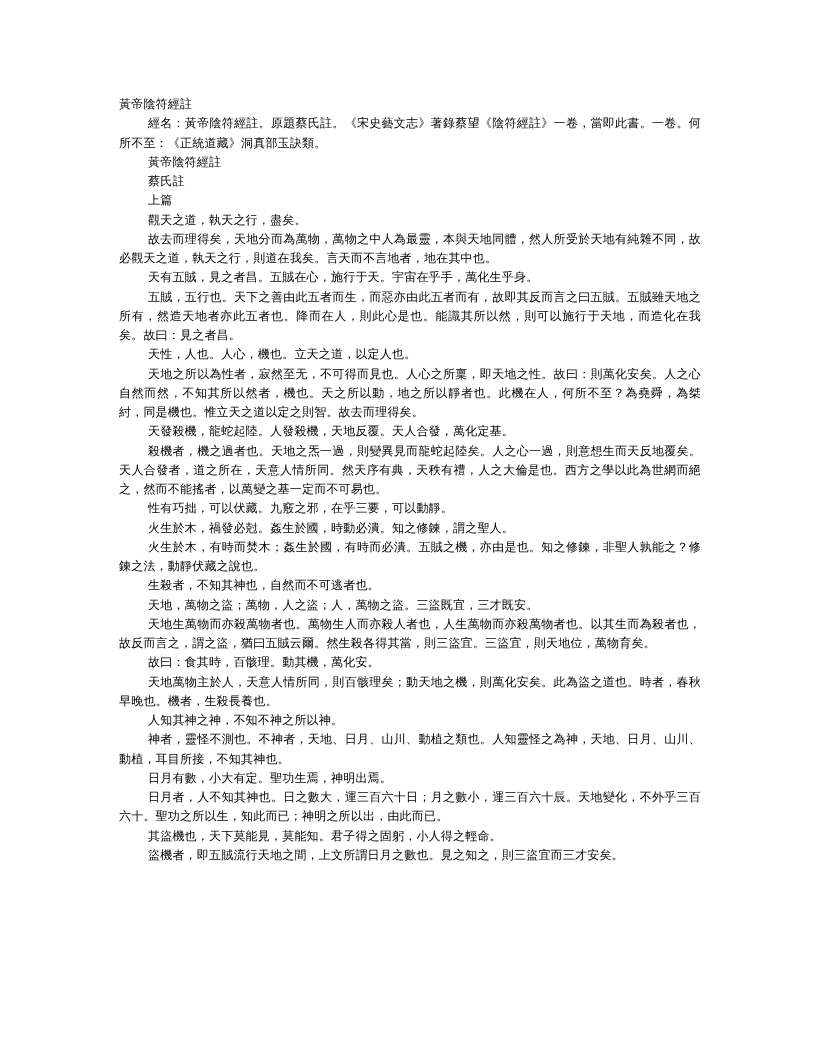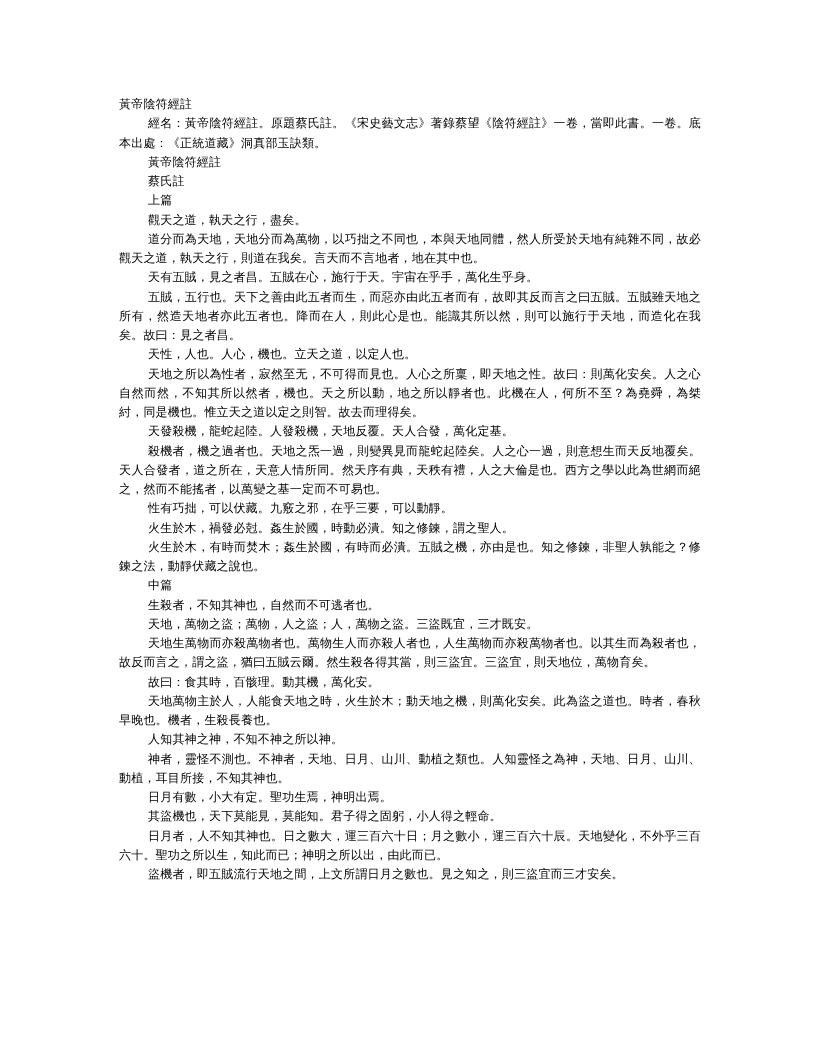--- a/index.html
+++ b/index.html
@@ -35,41 +35,40 @@
     .indent {
       text-indent: 29px;
     }
   </style>
 </head>
 <body>
 
 <div class="page">
   <p class="line">黃帝陰符經註</p>
   <div id="paragraphs">
-      <p class="line indent">經名：黃帝陰符經註。原題蔡氏註。《宋史藝文志》著錄蔡望《陰符經註》一卷，當即此書。一卷。底本出處：《正統道藏》洞真部玉訣類。</p>
+      <p class="line indent">經名：黃帝陰符經註。原題蔡氏註。《宋史藝文志》著錄蔡望《陰符經註》一卷，當即此書。一卷。何所不至：《正統道藏》洞真部玉訣類。</p>
       <p class="line indent">黃帝陰符經註</p>
       <p class="line indent">蔡氏註</p>
       <p class="line indent">上篇</p>
       <p class="line indent">觀天之道，執天之行，盡矣。</p>
-      <p class="line indent">道分而為天地，天地分而為萬物，以巧拙之不同也，本與天地同體，然人所受於天地有純雜不同，故必觀天之道，執天之行，則道在我矣。言天而不言地者，地在其中也。</p>
+      <p class="line indent">故去而理得矣，天地分而為萬物，萬物之中人為最靈，本與天地同體，然人所受於天地有純雜不同，故必觀天之道，執天之行，則道在我矣。言天而不言地者，地在其中也。</p>
       <p class="line indent">天有五賊，見之者昌。五賊在心，施行于天。宇宙在乎手，萬化生乎身。</p>
       <p class="line indent">五賊，五行也。天下之善由此五者而生，而惡亦由此五者而有，故即其反而言之曰五賊。五賊雖天地之所有，然造天地者亦此五者也。降而在人，則此心是也。能識其所以然，則可以施行于天地，而造化在我矣。故曰：見之者昌。</p>
       <p class="line indent">天性，人也。人心，機也。立天之道，以定人也。</p>
       <p class="line indent">天地之所以為性者，寂然至无，不可得而見也。人心之所稟，即天地之性。故曰：則萬化安矣。人之心自然而然，不知其所以然者，機也。天之所以動，地之所以靜者也。此機在人，何所不至？為堯舜，為桀紂，同是機也。惟立天之道以定之則智。故去而理得矣。</p>
       <p class="line indent">天發殺機，龍蛇起陸。人發殺機，天地反覆。天人合發，萬化定基。</p>
       <p class="line indent">殺機者，機之過者也。天地之炁一過，則變異見而龍蛇起陸矣。人之心一過，則意想生而天反地覆矣。天人合發者，道之所在，天意人情所同。然天序有典，天秩有禮，人之大倫是也。西方之學以此為世網而絕之，然而不能搖者，以萬變之基一定而不可易也。</p>
       <p class="line indent">性有巧拙，可以伏藏。九竅之邪，在乎三要，可以動靜。</p>
       <p class="line indent">火生於木，禍發必尅。姦生於國，時動必潰。知之修鍊，謂之聖人。</p>
       <p class="line indent">火生於木，有時而焚木；姦生於國，有時而必潰。五賊之機，亦由是也。知之修鍊，非聖人孰能之？修鍊之法，動靜伏藏之說也。</p>
-      <p class="line indent">中篇</p>
       <p class="line indent">生殺者，不知其神也，自然而不可逃者也。</p>
       <p class="line indent">天地，萬物之盜；萬物，人之盜；人，萬物之盜。三盜既宜，三才既安。</p>
       <p class="line indent">天地生萬物而亦殺萬物者也。萬物生人而亦殺人者也，人生萬物而亦殺萬物者也。以其生而為殺者也，故反而言之，謂之盜，猶曰五賊云爾。然生殺各得其當，則三盜宜。三盜宜，則天地位，萬物育矣。</p>
       <p class="line indent">故曰：食其時，百骸理。動其機，萬化安。</p>
-      <p class="line indent">天地萬物主於人，人能食天地之時，火生於木；動天地之機，則萬化安矣。此為盜之道也。時者，春秋早晚也。機者，生殺長養也。</p>
+      <p class="line indent">天地萬物主於人，天意人情所同，則百骸理矣；動天地之機，則萬化安矣。此為盜之道也。時者，春秋早晚也。機者，生殺長養也。</p>
       <p class="line indent">人知其神之神，不知不神之所以神。</p>
       <p class="line indent">神者，靈怪不測也。不神者，天地、日月、山川、動植之類也。人知靈怪之為神，天地、日月、山川、動植，耳目所接，不知其神也。</p>
       <p class="line indent">日月有數，小大有定。聖功生焉，神明出焉。</p>
+      <p class="line indent">日月者，人不知其神也。日之數大，運三百六十日；月之數小，運三百六十辰。天地變化，不外乎三百六十。聖功之所以生，知此而已；神明之所以出，由此而已。</p>
       <p class="line indent">其盜機也，天下莫能見，莫能知。君子得之固躬，小人得之輕命。</p>
-      <p class="line indent">日月者，人不知其神也。日之數大，運三百六十日；月之數小，運三百六十辰。天地變化，不外乎三百六十。聖功之所以生，知此而已；神明之所以出，由此而已。</p>
       <p class="line indent">盜機者，即五賊流行天地之間，上文所謂日月之數也。見之知之，則三盜宜而三才安矣。</p>
     </div>
 </div>
 
 </body></html>

